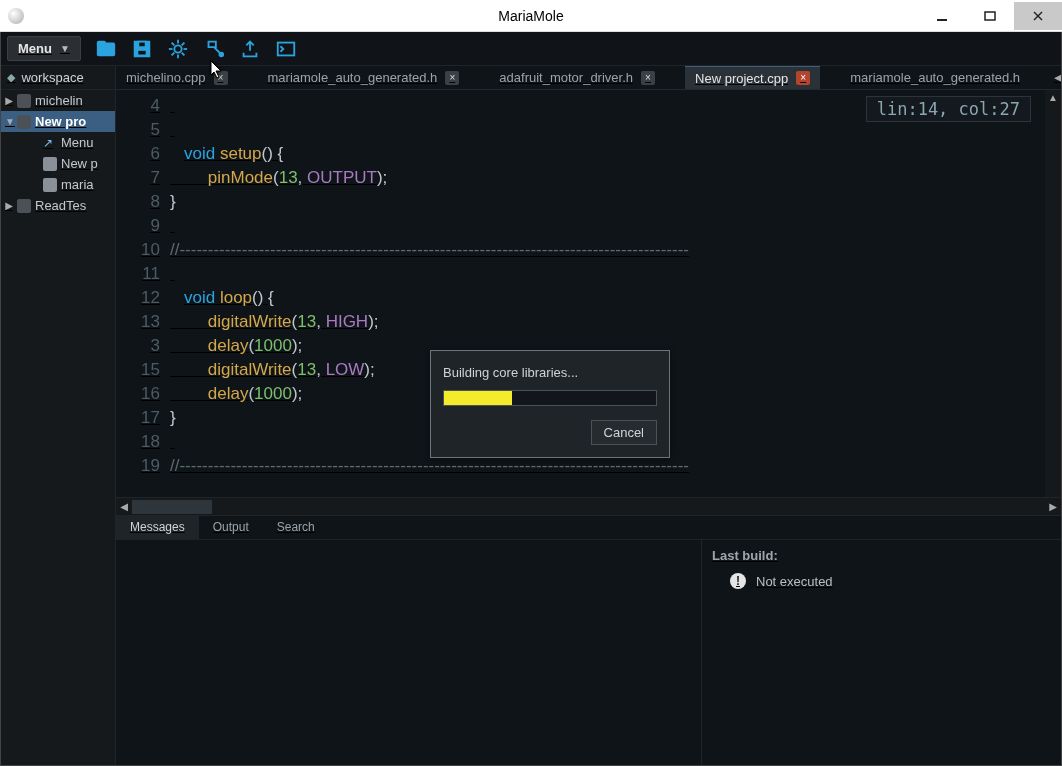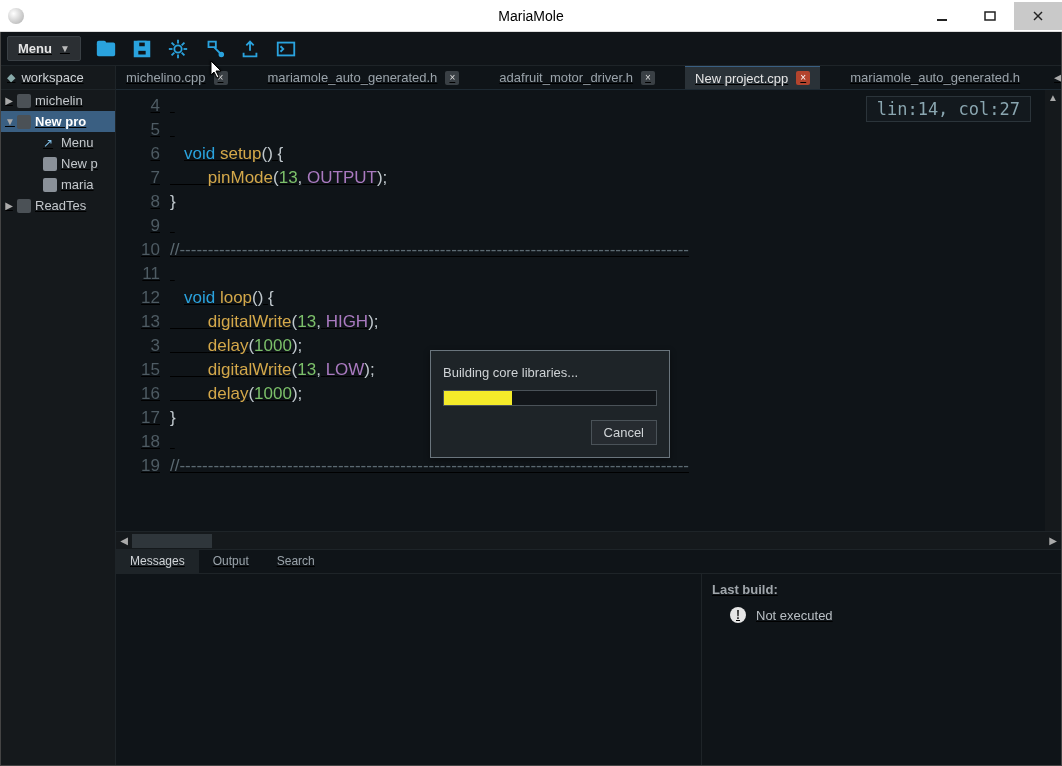--- a/index.html
+++ b/index.html
@@ -62,21 +62,21 @@
 .hscroll .arr { position: absolute; top: 0; width: 16px; height: 18px; color: #aaa; font-size: 10px; text-align: center; line-height: 18px; cursor: pointer; }
 .hscroll .arr.l { left: 0; } .hscroll .arr.r { right: 0; }
 
 .vscroll { position: absolute; right: 0; top: 0; bottom: 0; width: 16px; background: #15191c; }
 .vscroll .arr { width: 16px; height: 16px; color: #aaa; font-size: 10px; text-align: center; line-height: 16px; cursor: pointer; }
 
 .bottom-tabs { height: 24px; background: #0f1418; display: flex; border-top: 1px solid #1e2428; }
 .btab { padding: 4px 14px; font-size: 12px; color: #9aa3aa; cursor: pointer; }
 .btab.active { background: #1e2428; color: #d0d4d7; }
 
-.bottom-pane { height: 192px; background: #0f1418; display: flex; border-top: 1px solid #1e2428; }
+.bottom-pane { height: 226px; background: #0f1418; display: flex; border-top: 1px solid #1e2428; }
 .bottom-left { flex: 1; }
 .bottom-right { width: 360px; border-left: 1px solid #1e2428; padding: 8px 10px; color: #b9bfc4; font-size: 13px; }
 .bottom-right .hdr { font-weight: bold; color: #a0a6ab; margin-bottom: 10px; }
 .bottom-right .row { display: flex; align-items: center; gap: 10px; padding-left: 18px; }
 .bang { width: 16px; height: 16px; border-radius: 50%; background: #e5e5e5; color: #222; font-weight: bold; font-size: 12px; text-align: center; line-height: 16px; }
 
 .dialog { position: absolute; left: 430px; top: 350px; width: 240px; background: #1e2428; border: 1px solid #6a757d; padding: 14px 12px 12px 12px; color: #cfd3d6; font-size: 13px; box-shadow: 0 2px 6px rgba(0,0,0,.4); }
 .progress { height: 16px; border: 1px solid #4a5258; background: #12161a; margin: 10px 0 14px 0; position: relative; }
 .progress .fill { position: absolute; left: 0; top: 0; bottom: 0; width: 32%; background: #f4eb2a; }
 .dialog-actions { text-align: right; }

